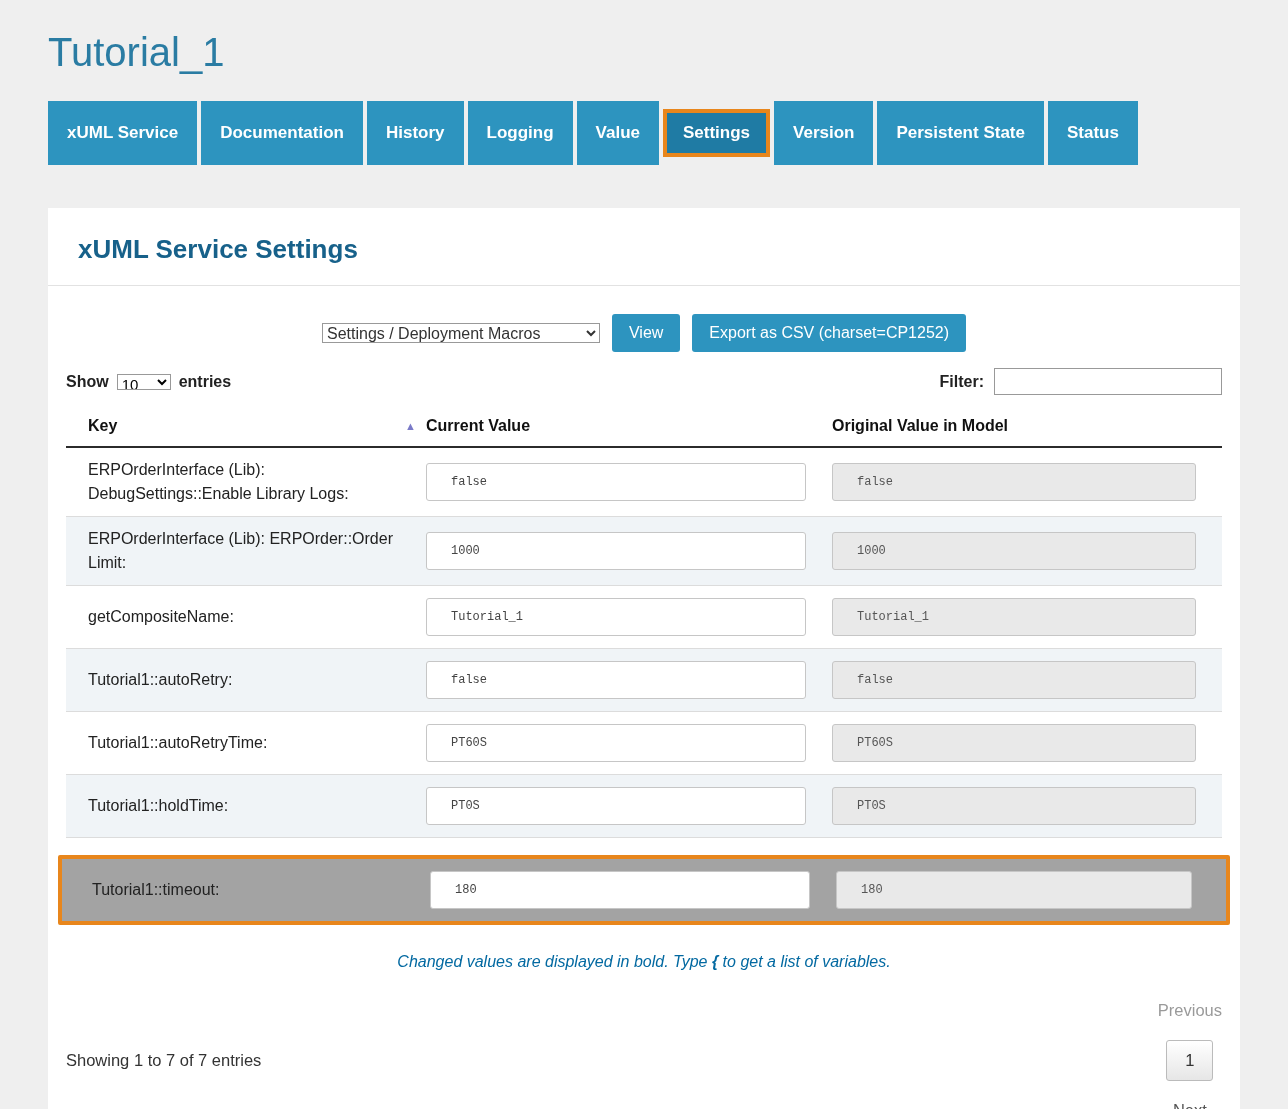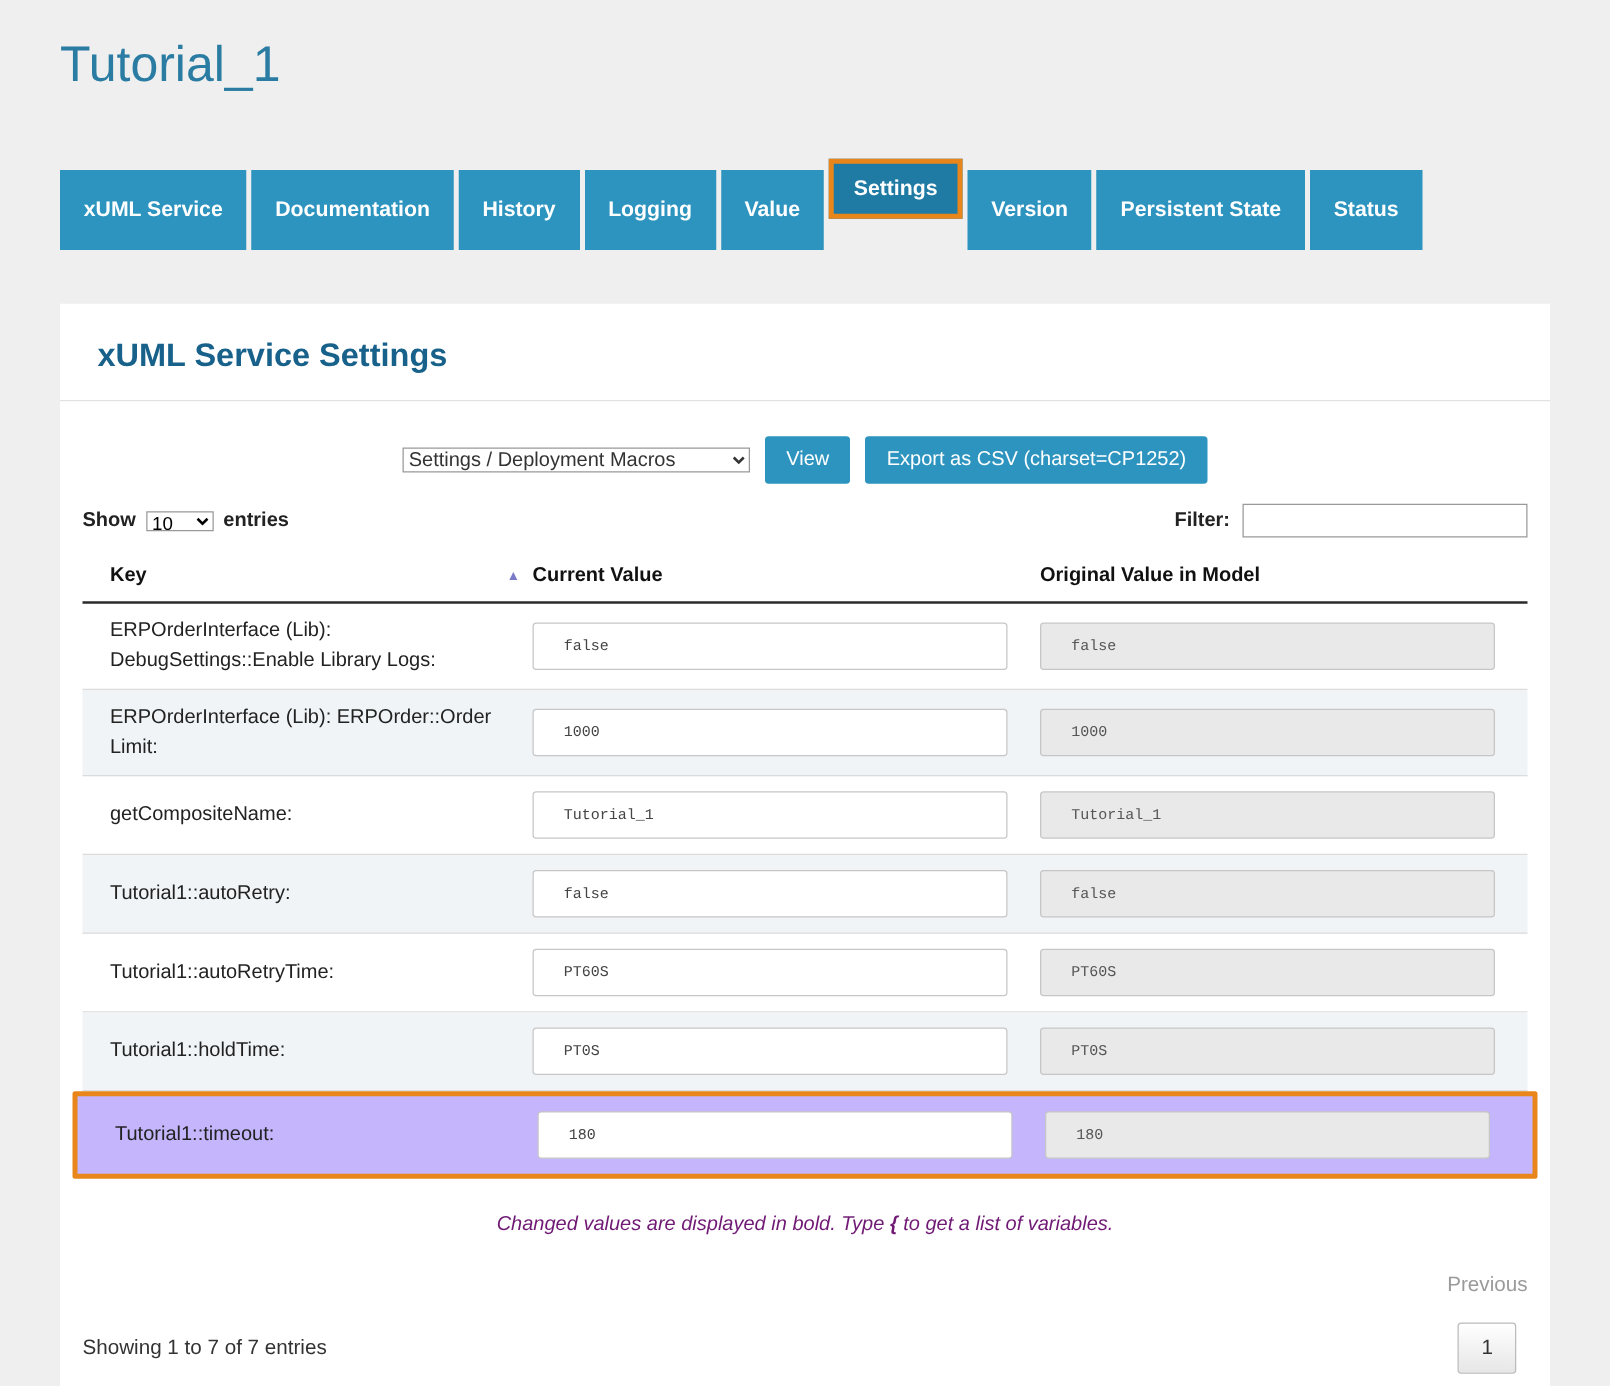--- a/index.html
+++ b/index.html
@@ -37,21 +37,20 @@
   }
   .tab{
     background:var(--accent-blue);
     color:#fff;
     font-size:17px;
     font-weight:bold;
     padding:22px 19px;
     cursor:pointer;
     white-space:nowrap;
     border:none;
-    margin-top:35px;
   }
   .tab.active{
     background:var(--active-tab-blue);
     border:4px solid var(--highlight-orange);
     padding:10px 16px;
     margin:-2px 0;
   }
   
   .card{
     background:#fff;
@@ -164,30 +163,30 @@
     font-family:Liberation Mono, monospace;
     background:#fff;
   }
   .value-input:disabled{
     background:#e9e9e9;
     color:#555;
   }
   .trow.highlighted{
     border:4px solid var(--highlight-orange);
     border-radius:2px;
-    margin:0 -8px;
+    margin:17px -8px;
     padding:0 8px;
-    background:#c4b5fd;
+    background:#a3a3a3;
   }
   
   .note{
     text-align:center;
     font-style:italic;
     font-size:16px;
-    color:#701a75;
+    color:#0369a1;
     margin:28px 0 30px;
   }
   .note .brace{font-weight:bold;}
   .footer-row{
     display:flex;
     justify-content:space-between;
     align-items:center;
     font-size:16.5px;
     margin:6px 0 0;
   }

